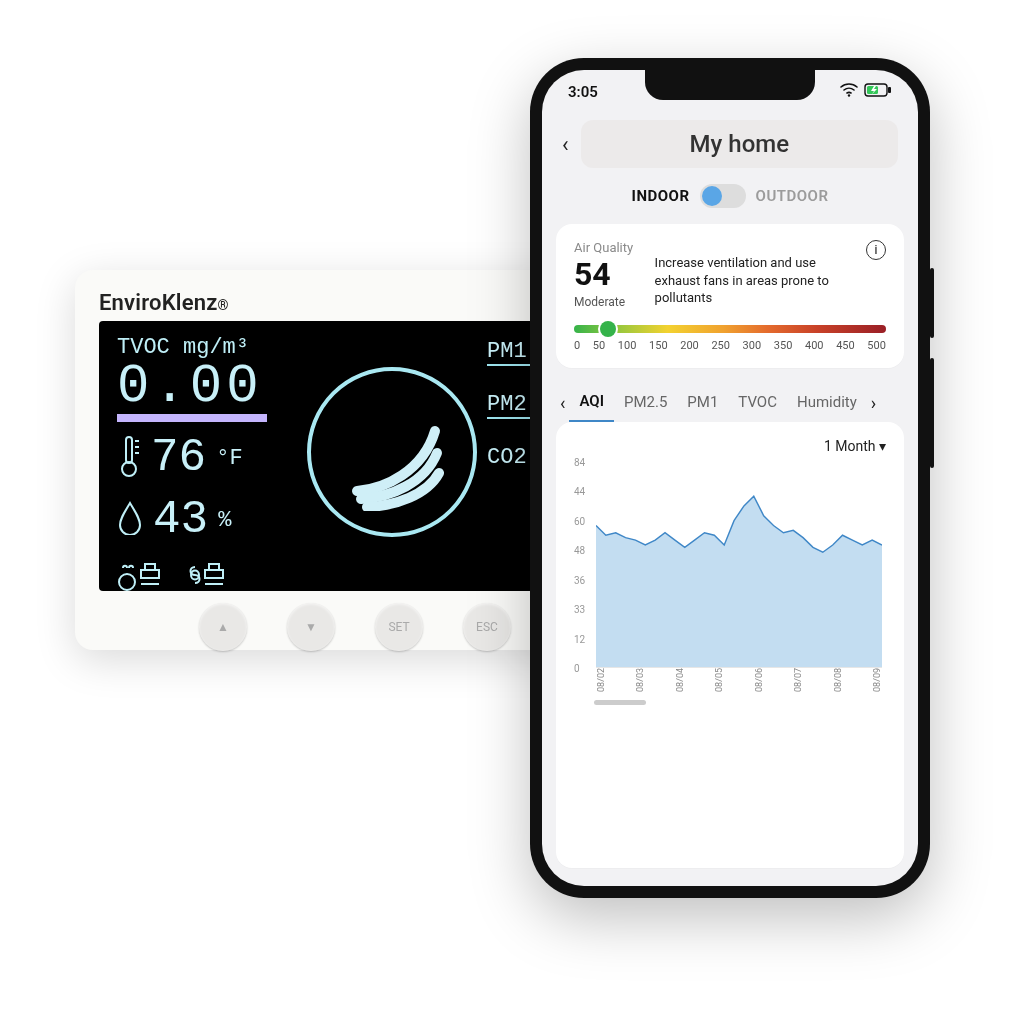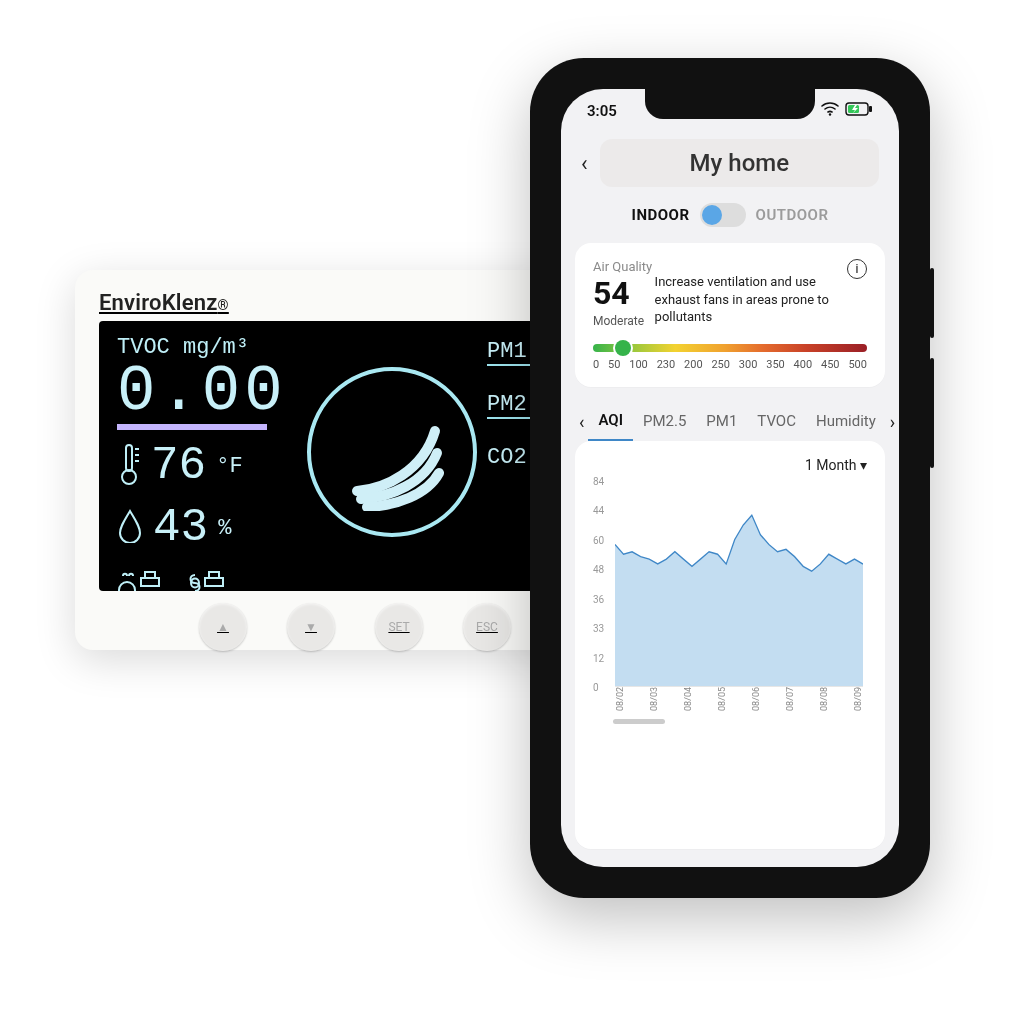--- a/index.html
+++ b/index.html
@@ -13,21 +13,20 @@
 
 
 .device {
   position: absolute;
   left: 75px; top: 270px;
   width: 560px; height: 380px;
   background: #fafaf8;
   border-radius: 18px;
   box-shadow: 0 10px 40px rgba(0,0,0,0.15);
   padding: 20px 24px 10px 24px;
-  text-decoration: underline;
 }
 .device-brand {
   font-size: 22px; font-weight: 600; color:#222;
   letter-spacing: .2px;
   margin-bottom: 6px;
 }
 .device-brand sub { font-size:14px; vertical-align: baseline;}
 .device-screen {
   background:#000;
   width: 100%; height: 270px;
@@ -37,21 +36,21 @@
   position: relative;
   overflow:hidden;
   padding: 14px 18px;
   display:flex;
 }
 .screen-left { flex: 0 0 190px; }
 .screen-mid  { flex: 0 0 180px; position:relative; }
 .screen-right{ flex: 1; font-size:24px; display:flex; flex-direction:column; gap:26px; padding-top:4px;}
 
 .tvoc-label { font-size:22px; color:#bfeff7; }
-.tvoc-value { font-size:64px; letter-spacing:4px; border-bottom:6px solid #c4b5fd; width:150px; line-height:1;}
+.tvoc-value { font-size:54px; letter-spacing:4px; border-bottom:8px solid #c4b5fd; width:150px; line-height:1;}
 .row { display:flex; align-items:center; gap:10px; margin-top:10px;text-align:right;}
 .row .num { font-size:46px; }
 .row .unit{ font-size:22px;}
 .icons-row { margin-top:12px; display:flex; gap:18px;}
 
 .fan-ring {
   position:absolute; left:0; top:32px;
   width:170px; height:170px;
   border:4px solid #a9e8f2; border-radius:50%;
 }
@@ -65,21 +64,21 @@
   background:#e9e8e6; box-shadow: inset 0 1px 3px rgba(255,255,255,.7), 0 1px 2px rgba(0,0,0,.2);
   display:flex; align-items:center; justify-content:center;
   font-size:12px; color:#aaa;
 }
 
 
 .phone {
   position:absolute; left:530px; top:58px;
   width:400px; height:840px;
   background:#111; border-radius:54px;
-  padding:31px;
+  padding:12px;
   box-shadow: 0 20px 60px rgba(0,0,0,.25);
 }
 .phone::before, .phone::after { content:""; position:absolute; background:#111; }
 .phone::before{ right:-4px; top:210px; width:4px; height:70px; border-radius:3px;}  
 .phone::after { right:-4px; top:300px; width:4px; height:110px; border-radius:3px;}
 .phone-screen {
   width:100%; height:100%; background:#f2f2f4; border-radius:42px;
   overflow:hidden; position:relative;
   display:flex; flex-direction:column;
 }
@@ -293,21 +292,21 @@
         <div class="info-icon">i</div>
       </div>
       <div class="scale">
         <div class="scale-bar">
             <div class="marker" style="left:calc(54/500*100% - 8px)"></div>
           </div>
         <div class="scale-ticks" id="scale-ticks">
             <span>0</span>
             <span>50</span>
             <span>100</span>
-            <span>230</span>
+            <span>150</span>
             <span>200</span>
             <span>250</span>
             <span>300</span>
             <span>350</span>
             <span>400</span>
             <span>450</span>
             <span>500</span>
           </div>
       </div>
     </div>

